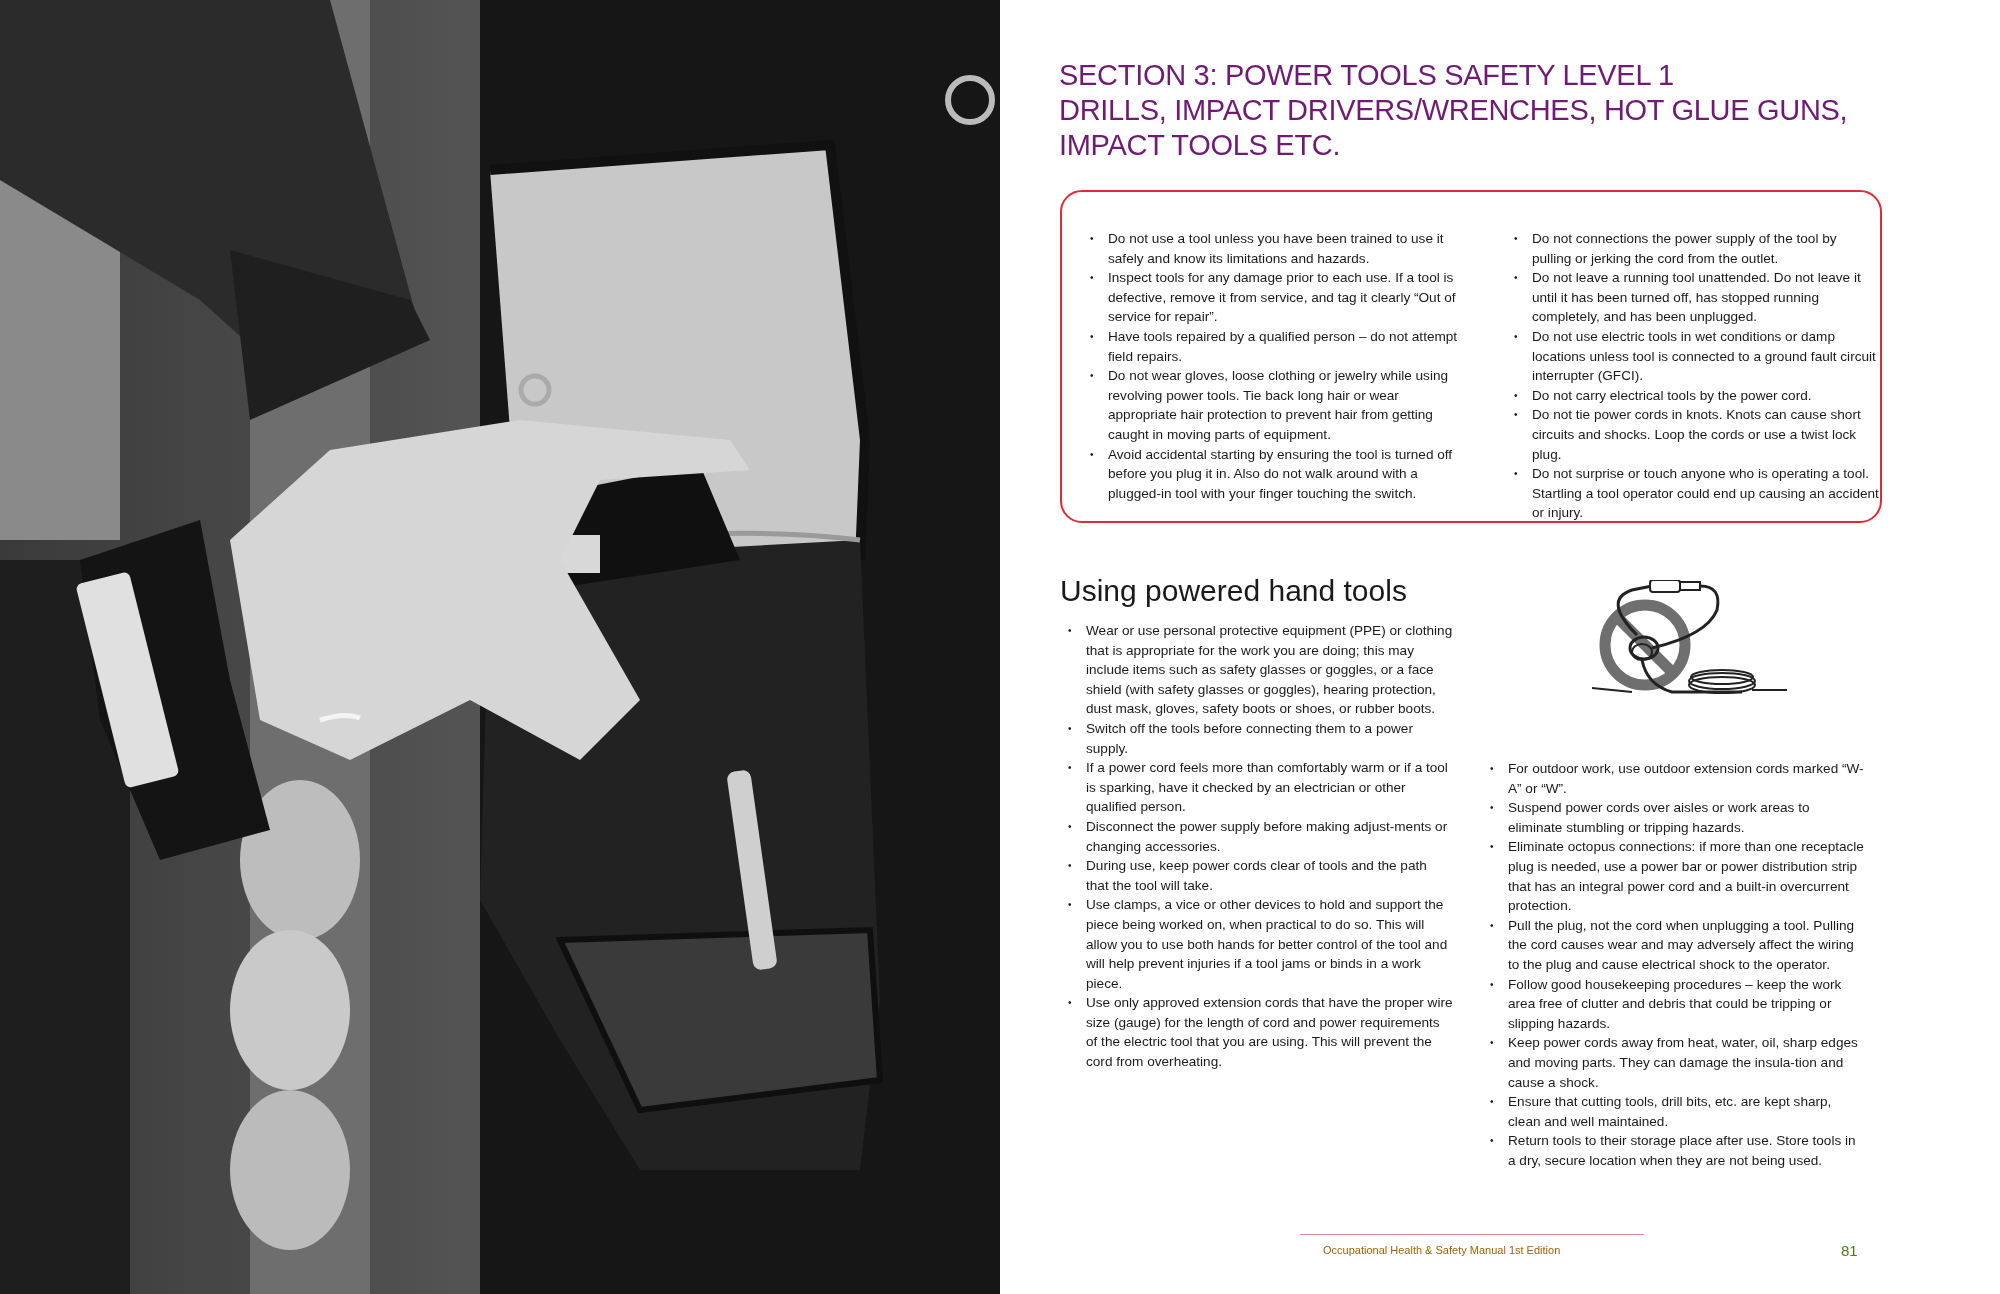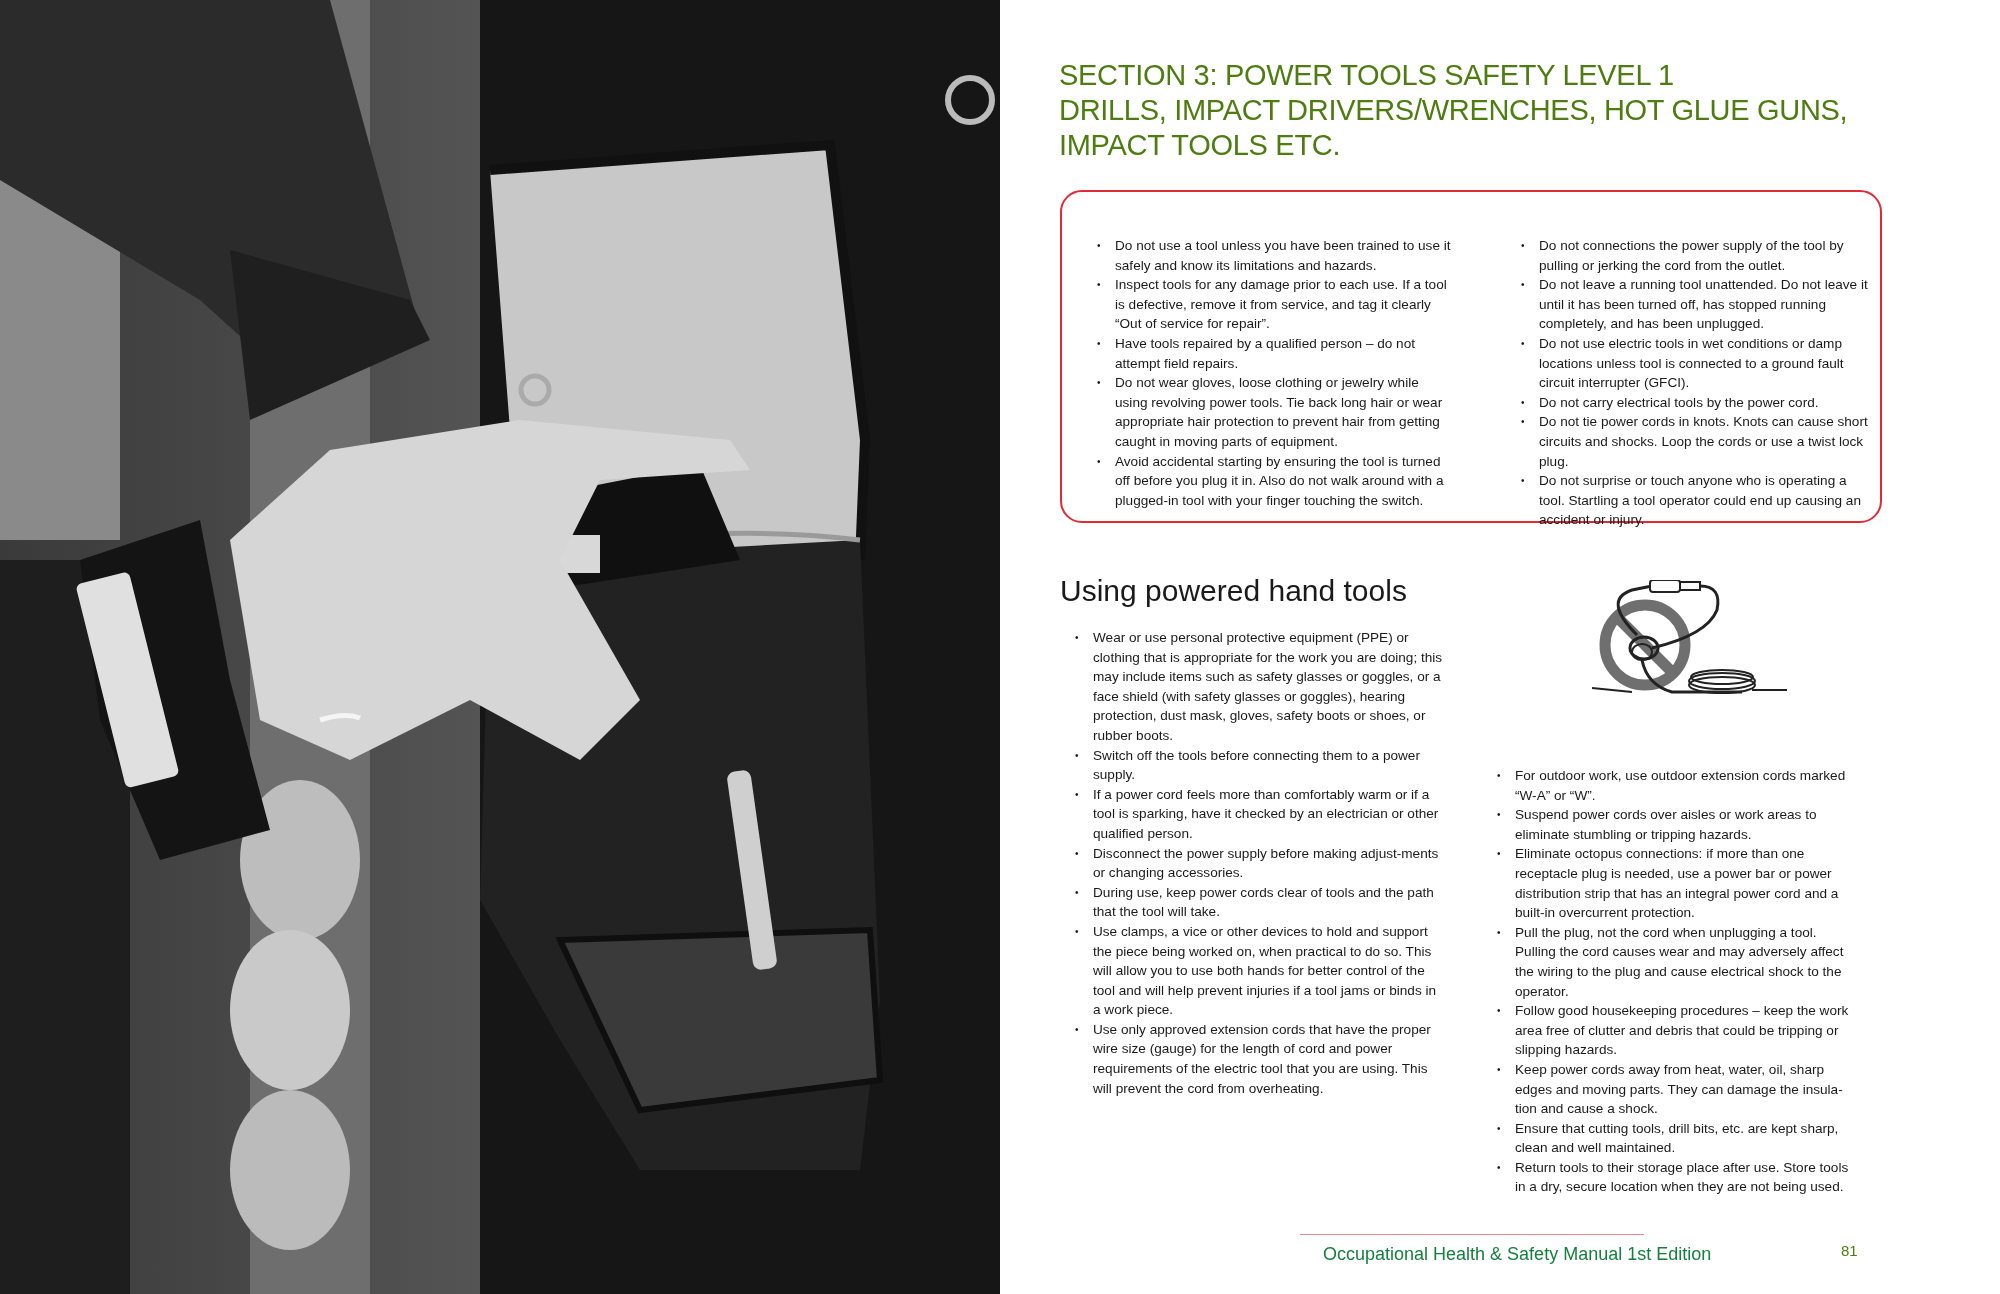--- a/index.html
+++ b/index.html
@@ -10,33 +10,33 @@
   .photo {
     position: absolute; left: 0; top: 0; width: 1000px; height: 1294px; overflow: hidden;
     background: #2a2a2a;
   }
   .photo svg { display: block; }
   .page {
     position: absolute; left: 1000px; top: 0; width: 1000px; height: 1294px; background: #fff;
   }
   .section-title {
     position: absolute; left: 59px; top: 58px; width: 900px;
-    font-size: 29px; line-height: 35px; font-weight: 400; color: #4d7c0f;
+    font-size: 29px; line-height: 35px; font-weight: 400; color: #701a75;
     letter-spacing: -0.3px;
   }
   .section-title div { white-space: nowrap; }
   .warning-box {
     position: absolute; left: 60px; top: 190px; width: 822px; height: 333px;
     box-sizing: border-box; border: 2px solid #e02a36; border-radius: 22px;
   }
   .col {
     position: absolute; width: 395px;
   }
   ul.bullets {
-    list-style: none; margin: 16px; padding: 0;
+    list-style: none; margin: 9px; padding: 0;
     font-size: 13.6px; line-height: 19.6px; color: #1a1a1a;
   }
   ul.bullets li {
     position: relative; padding-left: 25px;
   }
   ul.bullets li::before {
     content: "\2022"; position: absolute; left: 7px; top: 0; font-size: 10px;
   }
   .box-col-left { left: 12px; top: 28px; }
   .box-col-right { left: 436px; top: 28px; width: 390px; }
@@ -45,21 +45,21 @@
   }
   .lower-left { left: 52px; top: 612px; width: 410px; }
   .lower-right { left: 474px; top: 750px; width: 400px; }
   .illustration {
     position: absolute; left: 592px; top: 580px; width: 240px; height: 125px;
   }
   .footer-rule {
     position: absolute; left: 300px; top: 1234px; width: 344px; height: 1px; background: #e28a8e;
   }
   .footer-text {
-    position: absolute; left: 323px; top: 1244px; font-size: 18px; color: #15803d;
+    position: absolute; left: 323px; top: 1244px; font-size: 11px; color: #a16207;
   }
   .page-number {
     position: absolute; left: 841px; top: 1242px; font-size: 15px; color: #4d7c0f;
   }
 </style>
 </head>
 <body>
 
 <div class="photo">
   <svg width="1000" height="1294" viewBox="0 0 1000 1294" xmlns="http://www.w3.org/2000/svg">

